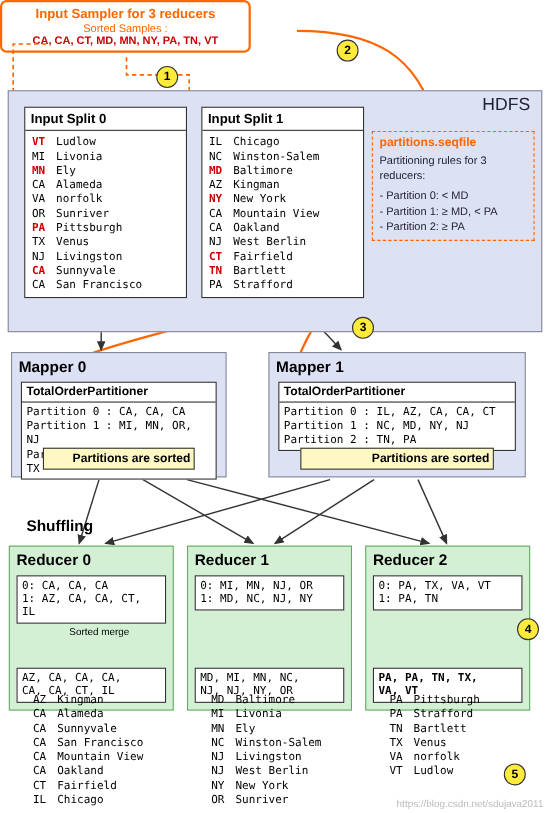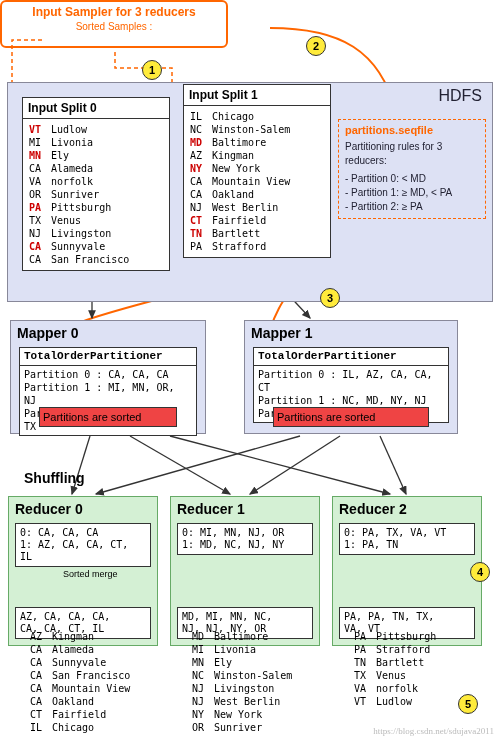--- a/index.html
+++ b/index.html
@@ -15,34 +15,34 @@
 .split-h{font-weight:bold;border-bottom:1px solid #333;padding:3px 5px;font-size:12px}
 .split-body{padding:4px 6px;font-family:monospace;font-size:10px;line-height:13px}
 .row span:first-child{display:inline-block;width:22px}
 .hl{color:#c00;font-weight:bold}
 .seq{position:absolute;left:330px;top:118px;width:148px;border:1px dashed #f60;padding:4px 6px;background:#dde1f4}
 .seq .t{color:#f60;font-weight:bold;font-size:11px;margin-bottom:4px}
 .seq .d{font-size:10px;line-height:14px;color:#223}
 .mapper{position:absolute;background:#dde1f4;border:1px solid #889;width:196px;height:114px}
 .mapper-h{font-weight:bold;font-size:14px;padding:4px 6px}
 .top{position:absolute;left:8px;top:26px;right:8px;border:1px solid #333;background:#fff;font-size:10px;padding:2px 4px;line-height:13px;font-family:monospace}
-.top .tt{font-weight:bold;font-family:Liberation Mono, monospace;font-size:11px;border-bottom:1px solid #333;margin:-2px -4px 2px -4px;padding:2px 4px}
-.psort{position:absolute;left:28px;bottom:6px;right:28px;border:1px solid #333;background:#ef4444;text-align:left;padding:3px;font-size:11px;font-weight:normal}
+.top .tt{font-weight:bold;font-family:Liberation Sans, sans-serif;font-size:11px;border-bottom:1px solid #333;margin:-2px -4px 2px -4px;padding:2px 4px}
+.psort{position:absolute;left:28px;bottom:6px;right:28px;border:1px solid #333;background:#fef9c3;text-align:right;padding:3px;font-size:11px;font-weight:bold}
 .shuf{position:absolute;left:24px;top:470px;font-size:14px;font-weight:bold}
 .reducer{position:absolute;background:#d4f0d4;border:1px solid #6a6;width:150px;height:150px}
 .reducer-h{font-weight:bold;font-size:14px;padding:4px 6px}
 .rbox{position:absolute;left:6px;right:6px;border:1px solid #333;background:#fff;font-family:monospace;font-size:10px;padding:3px 4px;line-height:12px}
 .rb1{top:26px}
 .rb2{bottom:6px}
 .merge{position:absolute;left:54px;top:72px;font-size:9px;font-family:Arial}
 .out{position:absolute;font-family:monospace;font-size:10px;line-height:13px}
 .out .row span:first-child{width:22px}
 .badge{position:absolute;width:20px;height:20px;border-radius:50%;background:#ffeb3b;border:1px solid #333;text-align:center;line-height:18px;font-size:11px;font-weight:bold}
 svg.arrows{position:absolute;left:0;top:0;width:500px;height:739px;pointer-events:none}
-.watermark{position:absolute;right:6px;bottom:3px;font-size:9px;color:#bbb;font-family:Liberation Serif, serif}
+.watermark{position:absolute;right:6px;bottom:3px;font-size:9px;color:#bbb;font-family:Liberation Sans, sans-serif}
 </style>
 </head>
 <body>
 
 <svg class="arrows">
 <defs>
 <marker id="ah" markerWidth="8" markerHeight="8" refX="6" refY="3" orient="auto">
         <path d="M0,0 L7,3 L0,6 Z" fill="#333"></path>
       </marker>
 <marker id="ao" markerWidth="8" markerHeight="8" refX="6" refY="3" orient="auto">
@@ -64,20 +64,21 @@
 <path d="M380,436 L406,494" stroke="#333" stroke-width="1.3" fill="none" marker-end="url(#ah)"></path>
 <path d="M60,552 L60,558" stroke="#333" fill="none" marker-end="url(#ah)"></path>
 <path d="M84,614 L84,628" stroke="#333" fill="none" marker-end="url(#ah)"></path>
 <path d="M246,614 L246,628" stroke="#333" fill="none" marker-end="url(#ah)"></path>
 <path d="M408,614 L408,628" stroke="#333" fill="none" marker-end="url(#ah)"></path>
 </svg>
 
 <div class="sampler">
 <div class="t">Input Sampler for 3 reducers</div>
 <div class="s1">Sorted Samples :</div>
+<div class="s2">CA, CA, CT, MD, MN, NY, PA, TN, VT</div>
 </div>
 
 <div class="box hdfs">
 <div class="hdfs-lbl">HDFS</div>
 
 <div class="split" style="left:14px;top:14px">
 <div class="split-h">Input Split 0</div>
 <div class="split-body" id="sp0">
         <div class="row"><span class="hl">VT</span><span>Ludlow</span></div>
         <div class="row"><span>MI</span><span>Livonia</span></div>
@@ -86,21 +87,21 @@
         <div class="row"><span>VA</span><span>norfolk</span></div>
         <div class="row"><span>OR</span><span>Sunriver</span></div>
         <div class="row"><span class="hl">PA</span><span>Pittsburgh</span></div>
         <div class="row"><span>TX</span><span>Venus</span></div>
         <div class="row"><span>NJ</span><span>Livingston</span></div>
         <div class="row"><span class="hl">CA</span><span>Sunnyvale</span></div>
         <div class="row"><span>CA</span><span>San Francisco</span></div>
       </div>
 </div>
 
-<div class="split" style="left:175px;top:1px">
+<div class="split" style="left:175px;top:14px">
 <div class="split-h">Input Split 1</div>
 <div class="split-body" id="sp1">
         <div class="row"><span>IL</span><span>Chicago</span></div>
         <div class="row"><span>NC</span><span>Winston-Salem</span></div>
         <div class="row"><span class="hl">MD</span><span>Baltimore</span></div>
         <div class="row"><span>AZ</span><span>Kingman</span></div>
         <div class="row"><span class="hl">NY</span><span>New York</span></div>
         <div class="row"><span>CA</span><span>Mountain View</span></div>
         <div class="row"><span>CA</span><span>Oakland</span></div>
         <div class="row"><span>NJ</span><span>West Berlin</span></div>
@@ -123,21 +124,21 @@
 <div class="mapper-h">Mapper 0</div>
 <div class="top">
 <div class="tt">TotalOrderPartitioner</div>
 <div>Partition 0 : CA, CA, CA</div>
 <div>Partition 1 : MI, MN, OR, NJ</div>
 <div>Partition 2 : VT, VA, PA, TX</div>
 </div>
 <div class="psort">Partitions are sorted</div>
 </div>
 
-<div class="mapper" style="left:244px;top:320px;width:214px">
+<div class="mapper" style="left:244px;top:320px;width:234px">
 <div class="mapper-h">Mapper 1</div>
 <div class="top">
 <div class="tt">TotalOrderPartitioner</div>
 <div>Partition 0 : IL, AZ, CA, CA, CT</div>
 <div>Partition 1 : NC, MD, NY, NJ</div>
 <div>Partition 2 : TN, PA</div>
 </div>
 <div class="psort">Partitions are sorted</div>
 </div>
 
@@ -163,21 +164,21 @@
 <div class="rbox rb2" id="r1o" style="white-space: pre-line;">MD, MI, MN, NC,
 NJ, NJ, NY, OR</div>
 </div>
 
 <div class="reducer" style="left:332px;top:496px">
 <div class="reducer-h">Reducer 2</div>
 <div class="rbox rb1">
 <div>0: PA, TX, VA, VT</div>
 <div>1: PA, TN</div>
 </div>
-<div class="rbox rb2" id="r2o" style="white-space: pre-line;">PA, PA, TN, TX,
+<div class="rbox rb2" id="r2o" style="white-space: pre-line; font-weight: bold;">PA, PA, TN, TX,
 VA, VT</div>
 </div>
 
 <div class="out" id="out0" style="left:30px;top:630px">
     <div class="row"><span>AZ</span><span>Kingman</span></div>
     <div class="row"><span>CA</span><span>Alameda</span></div>
     <div class="row"><span>CA</span><span>Sunnyvale</span></div>
     <div class="row"><span>CA</span><span>San Francisco</span></div>
     <div class="row"><span>CA</span><span>Mountain View</span></div>
     <div class="row"><span>CA</span><span>Oakland</span></div>

